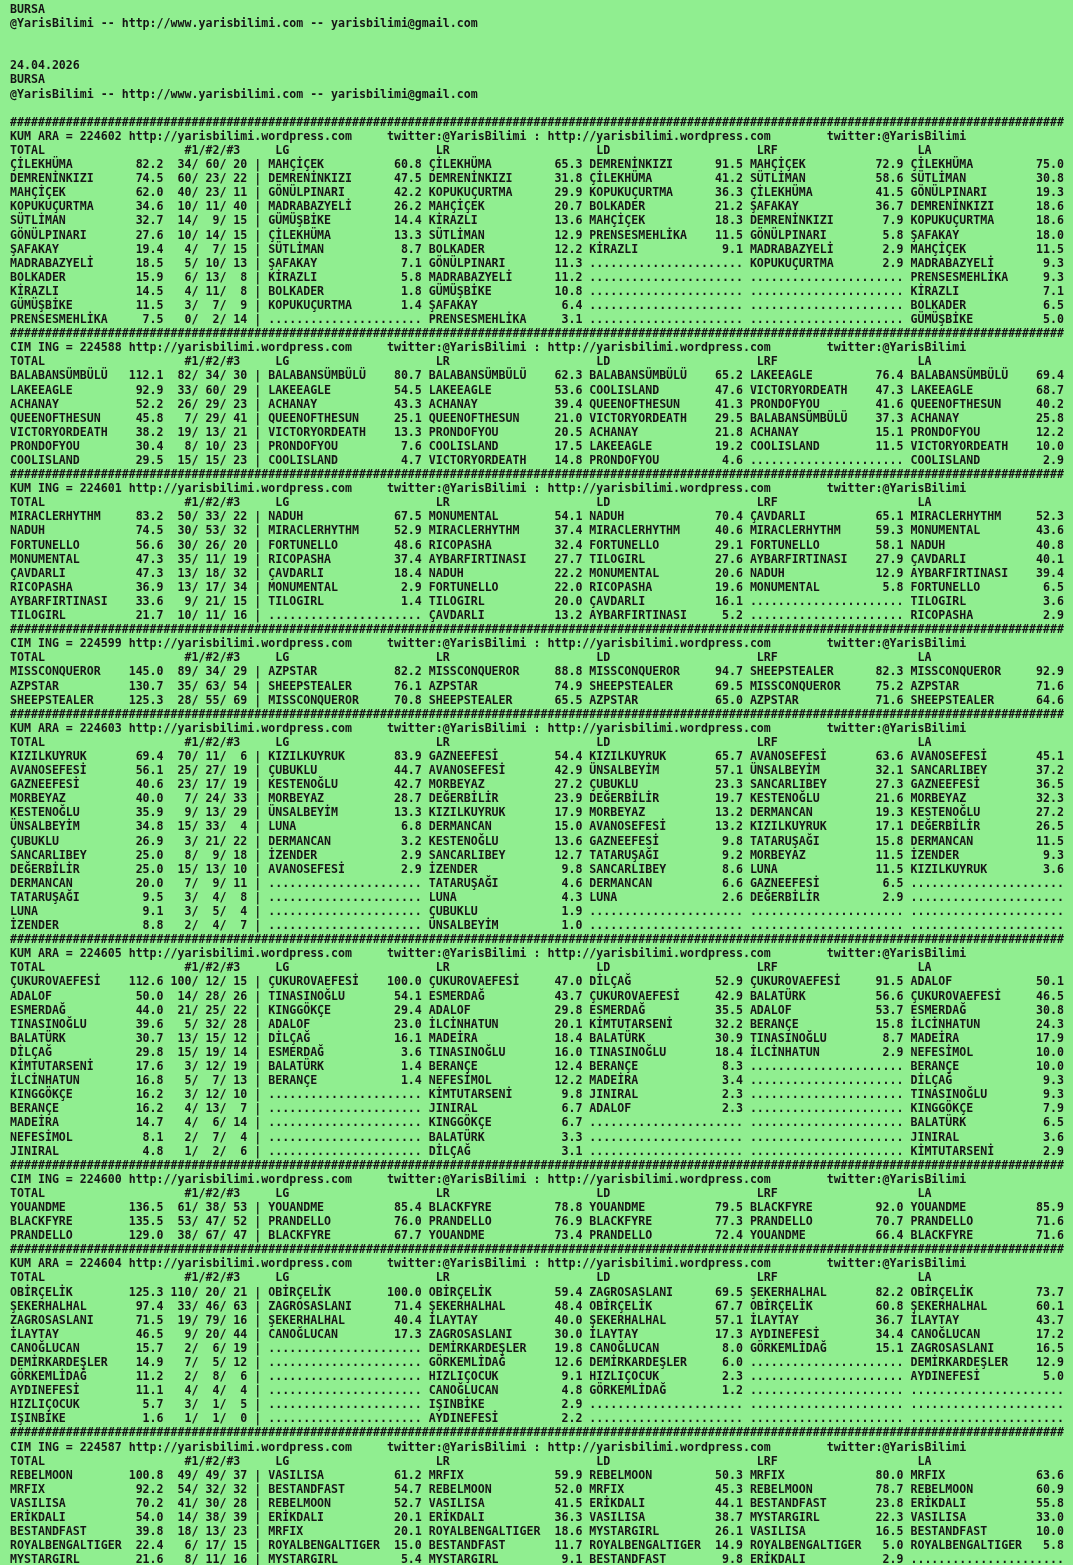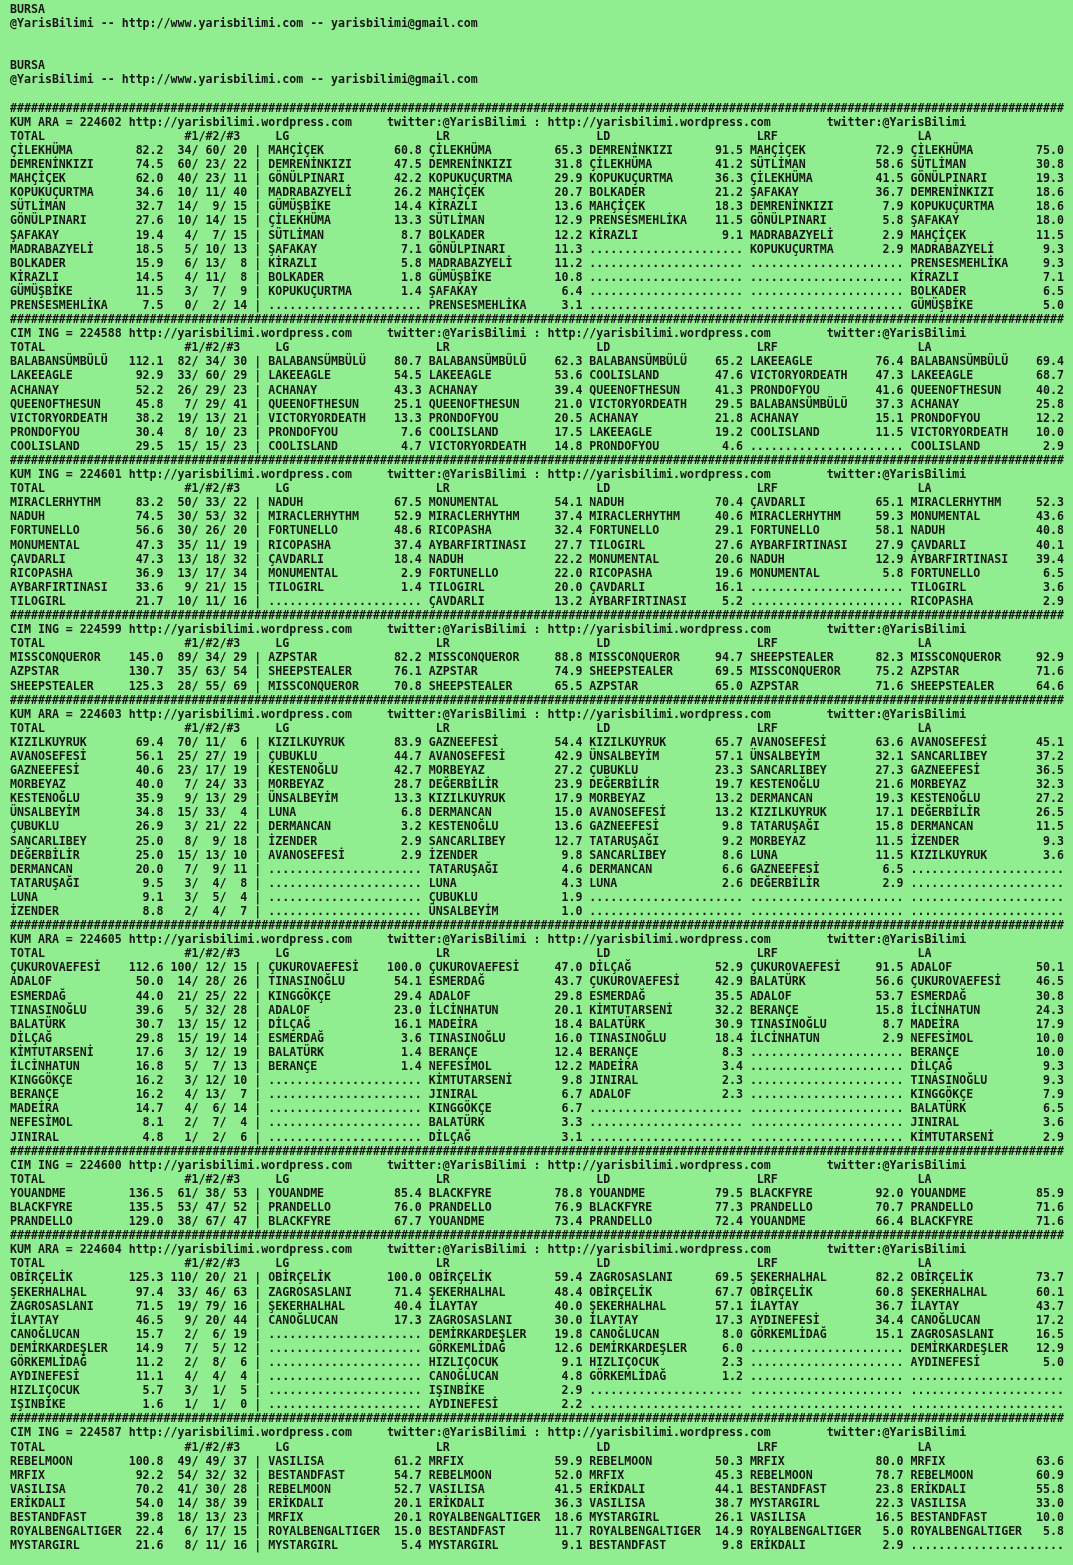--- a/index.html
+++ b/index.html
@@ -15,20 +15,21 @@
 </style>
 </head>
 <body style="background: rgb(144, 238, 144); color: rgb(21, 21, 21);">
 
 <div>
   <div>
     <div class="line">BURSA</div>
     <div class="line">@YarisBilimi -- http://www.yarisbilimi.com -- yarisbilimi@gmail.com</div>
     <div class="line"></div>
     <div class="line"></div>
+    <div class="line">24.04.2026</div>
     <div class="line">BURSA</div>
     <div class="line">@YarisBilimi -- http://www.yarisbilimi.com -- yarisbilimi@gmail.com</div>
     <div class="line"></div>
   </div>
   <div id="sections">
       <pre class="mono">#######################################################################################################################################################
 KUM ARA = 224602 http://yarisbilimi.wordpress.com     twitter:@YarisBilimi : http://yarisbilimi.wordpress.com        twitter:@YarisBilimi
 TOTAL                    #1/#2/#3     LG                     LR                     LD                     LRF                    LA
 ÇİLEKHÜMA         82.2  34/ 60/ 20 | MAHÇİÇEK          60.8 ÇİLEKHÜMA         65.3 DEMRENİNKIZI      91.5 MAHÇİÇEK          72.9 ÇİLEKHÜMA         75.0
 DEMRENİNKIZI      74.5  60/ 23/ 22 | DEMRENİNKIZI      47.5 DEMRENİNKIZI      31.8 ÇİLEKHÜMA         41.2 SÜTLİMAN          58.6 SÜTLİMAN          30.8

